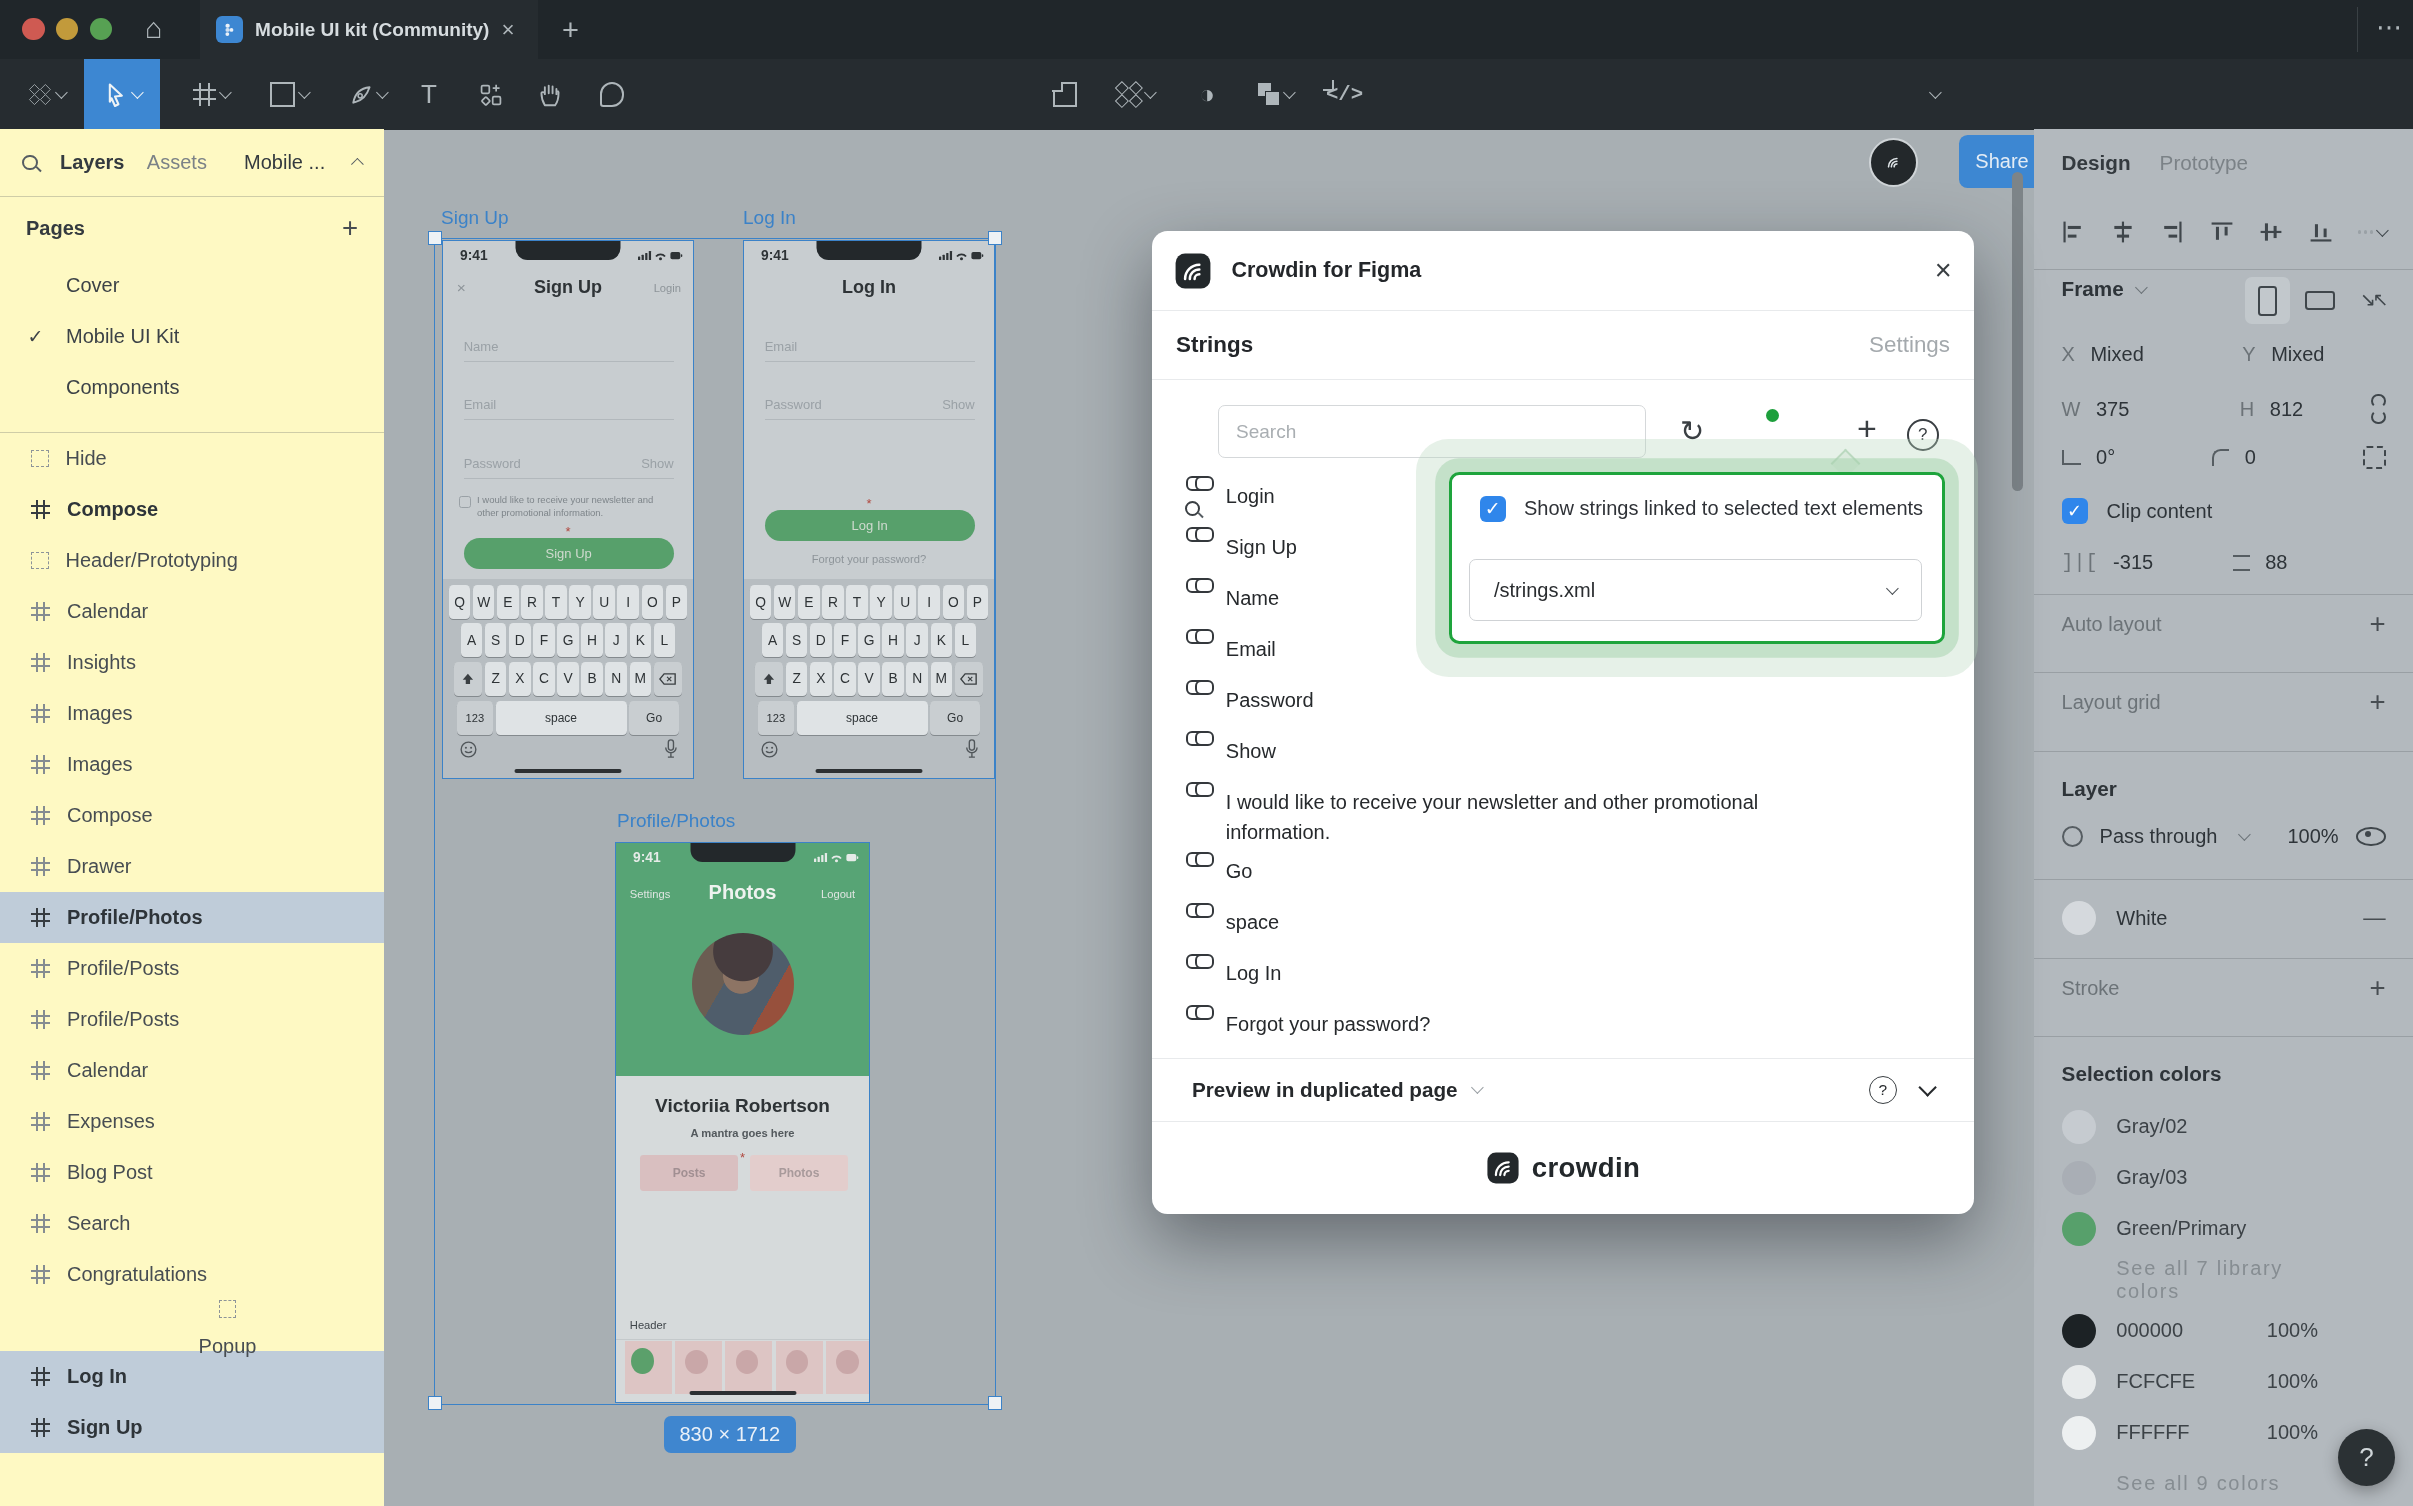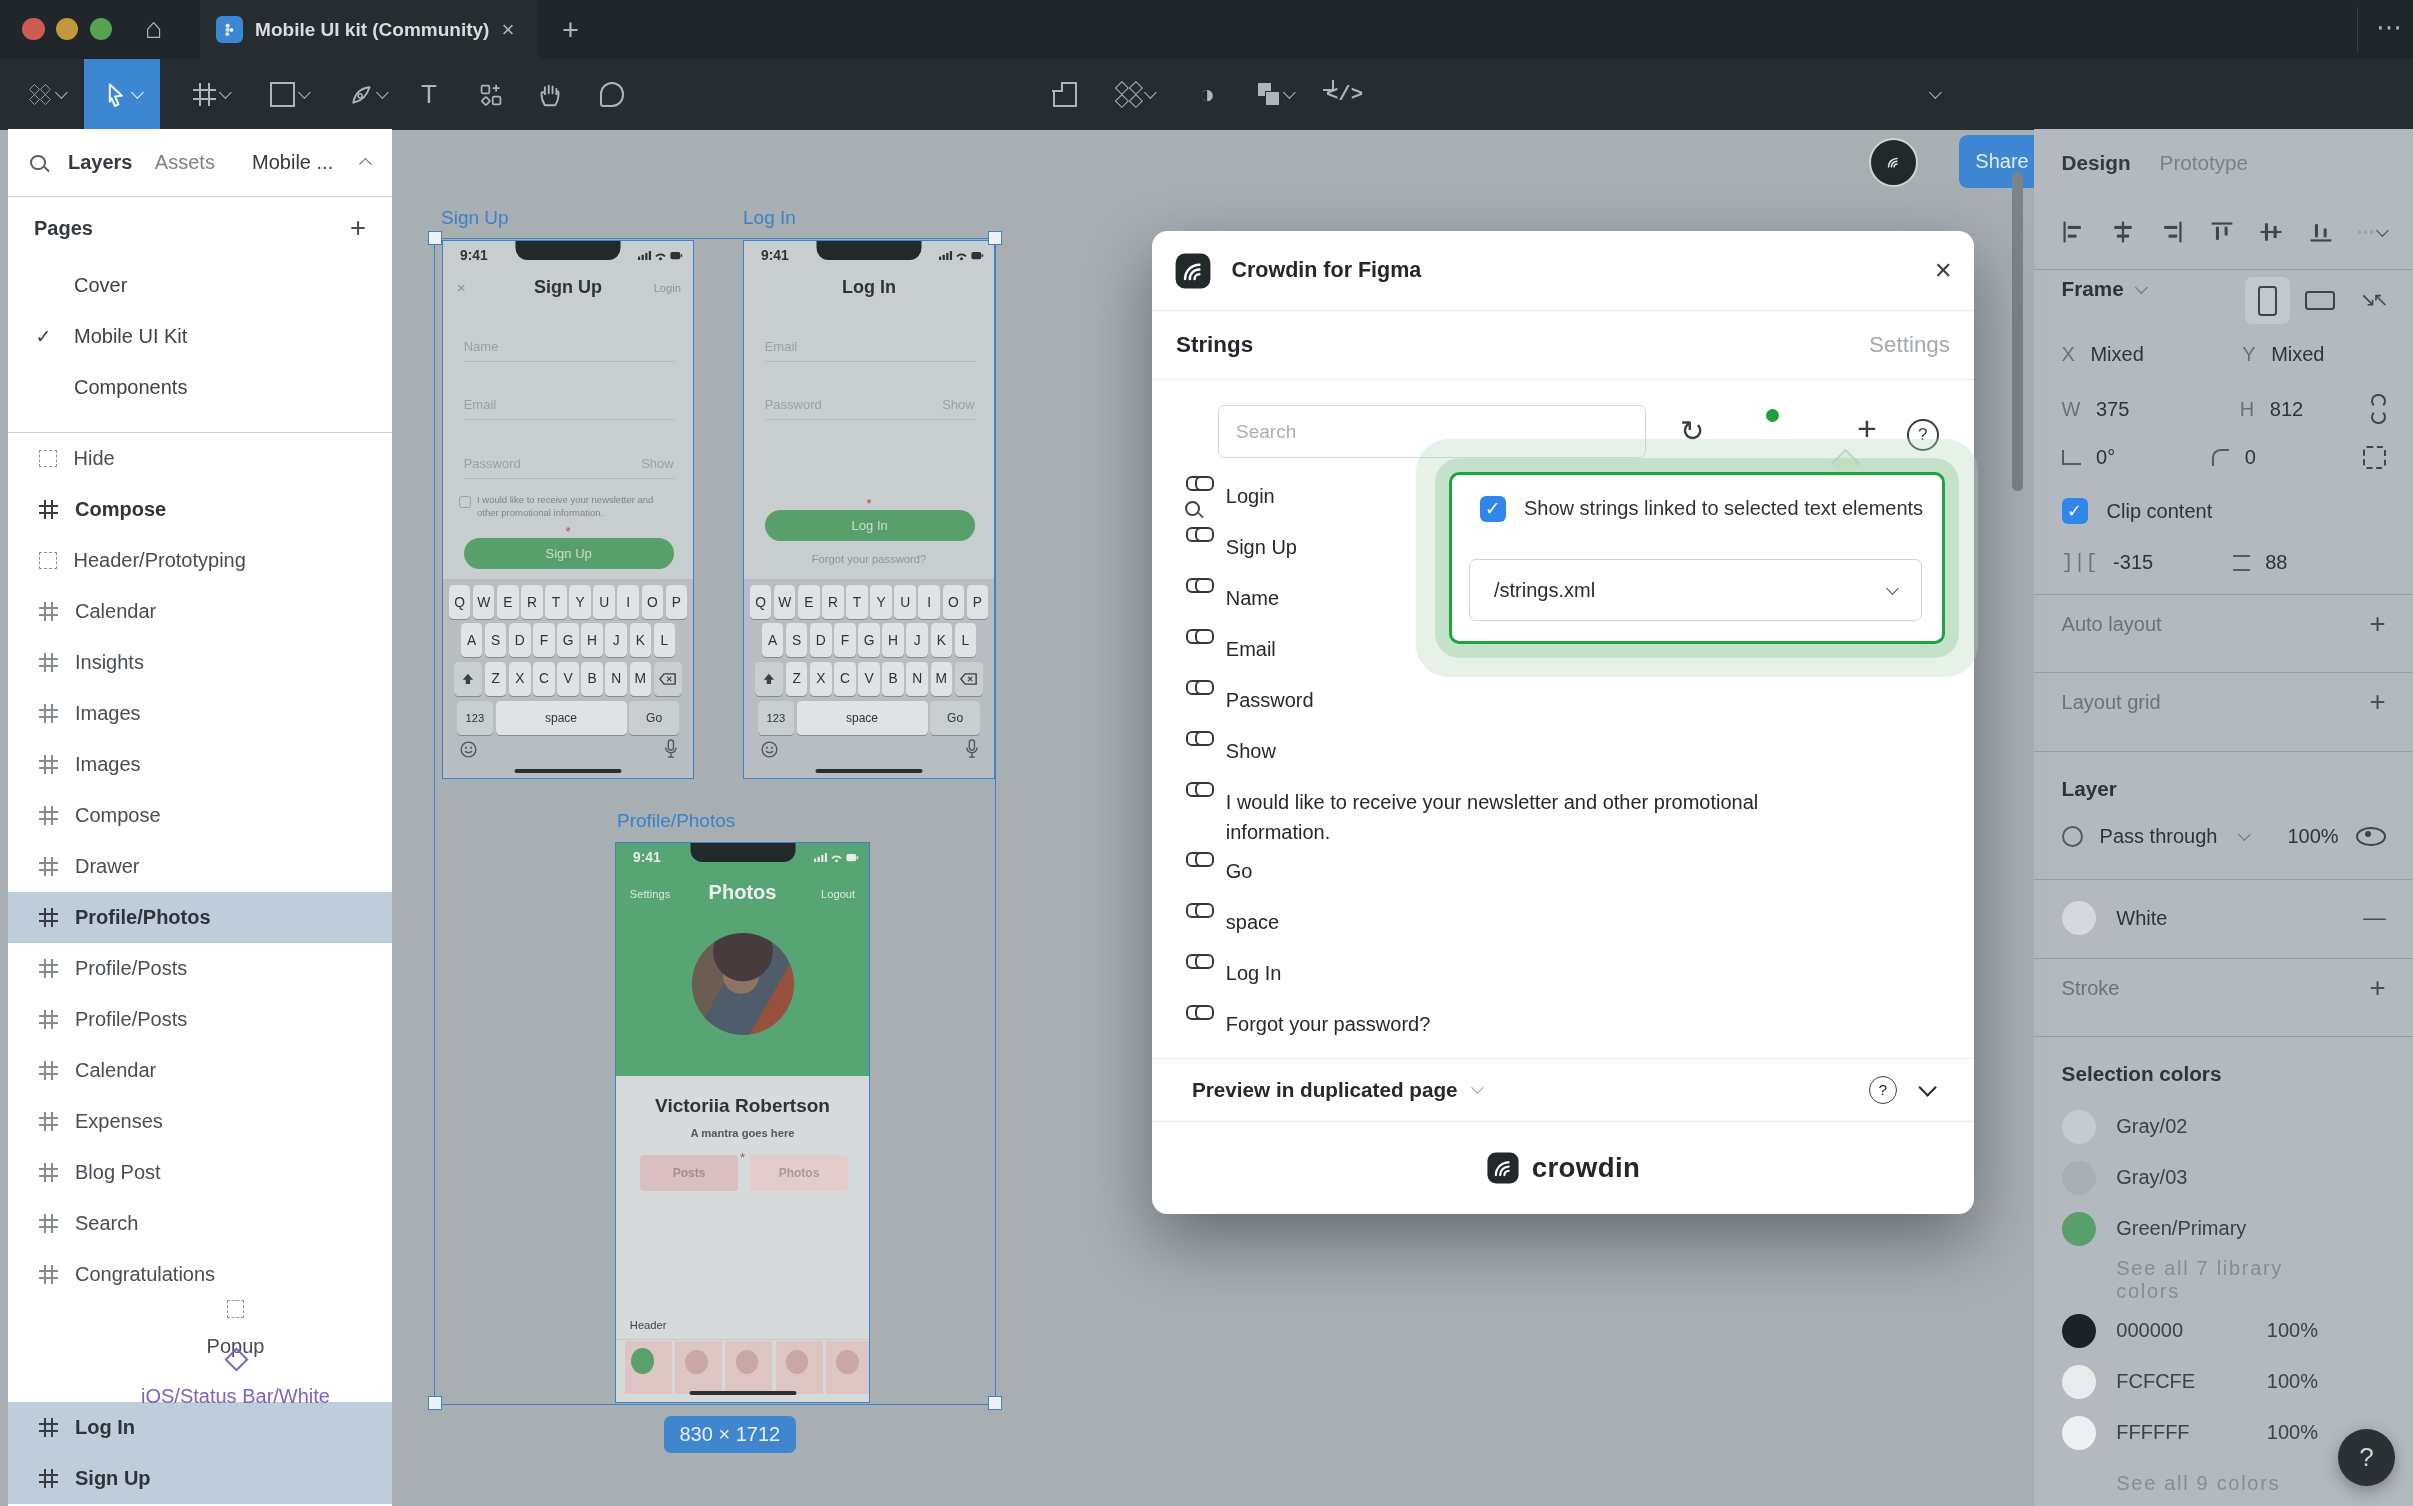--- a/index.html
+++ b/index.html
@@ -41,21 +41,21 @@
   .editic:before{content:'';position:absolute;left:-2.6px;top:-2.6px;width:8.6px;height:8.6px;background:#262c30;border-right:2.2px solid #aeb6ba;border-bottom:2.2px solid #aeb6ba;}
   .bubble{width:20.7px;height:20.7px;border:2.2px solid #aeb6ba;border-radius:50% 50% 50% 3.4px;}
   .share{left:1959px;top:76px;width:86px;height:53px;background:#3d87d2;border-radius:8.6px;color:#e3ecf5;font-size:20px;display:flex;align-items:center;justify-content:center;}
   .devtgl{left:2062px;top:79px;width:86px;height:48px;background:#3b4246;border-radius:24px;}
   .devknob{position:absolute;left:3.4px;top:3.4px;width:41px;height:41px;border-radius:50%;background:#565d61;color:#c7ced2;display:flex;align-items:center;justify-content:center;font-size:14.7px;font-family:"Liberation Mono",monospace;}
   .avatarc{left:1869px;top:79px;width:45px;height:45px;border-radius:50%;border:2.6px solid #cfd4d7;background:#23282b;display:flex;align-items:center;justify-content:center;}
   .play{left:2176px;top:81px;color:#aeb6ba;font-size:29px;}
   .abadge{left:2258px;top:90px;color:#c9b458;font-size:21.5px;font-weight:bold;}
   .zoomlbl{left:2329px;top:90px;color:#c3cacd;font-size:21.5px;}
   
-  .sidebar{left:0;top:129px;width:384px;height:1377px;background:#ffffff;margin-left:8px;}
+  .sidebar{left:0;top:129px;width:384px;height:1377px;background:#fef9c3;}
   .panel{left:2034px;top:129px;width:379px;height:1377px;background:#b3b9be;}
   .hdiv{position:absolute;left:0;width:100%;height:0.9px;background:rgba(85,92,97,.28);}
   .srch{display:inline-block;width:11.2px;height:11.2px;border:2.2px solid #565d62;border-radius:50%;position:relative;}
   .srch:after{content:'';position:absolute;width:6.9px;height:2.2px;background:#565d62;transform:rotate(45deg);right:-6px;bottom:-1.7px;}
   .stab{font-size:20px;}
   .muted{color:#7b8287;}
   .ink{color:#343a3f;}
   .bold{font-weight:bold;}
   .pgrow{height:51px;display:flex;align-items:center;padding-left:66px;font-size:20px;color:#3c4247;position:relative;}
   .pgcheck{position:absolute;left:27.6px;font-size:19px;color:#3c4247;display:none;}
@@ -397,25 +397,20 @@
           <span>Congratulations</span>
         </div>
 
         <div class="lyr indent">
 
           <span class="fic ic-hidden show"></span>
 
           <span>Popup</span>
         </div>
 
-        <div class="lyr indent purple">
-
-          <span class="fic ic-comp show"></span>
-          <span>iOS/Status Bar/White</span>
-        </div>
 
         <div class="lyr selected bold">
           <span class="fic ic-frame show"></span>
 
           <span>Log In</span>
         </div>
 
         <div class="lyr selected bold">
           <span class="fic ic-frame show"></span>
 

